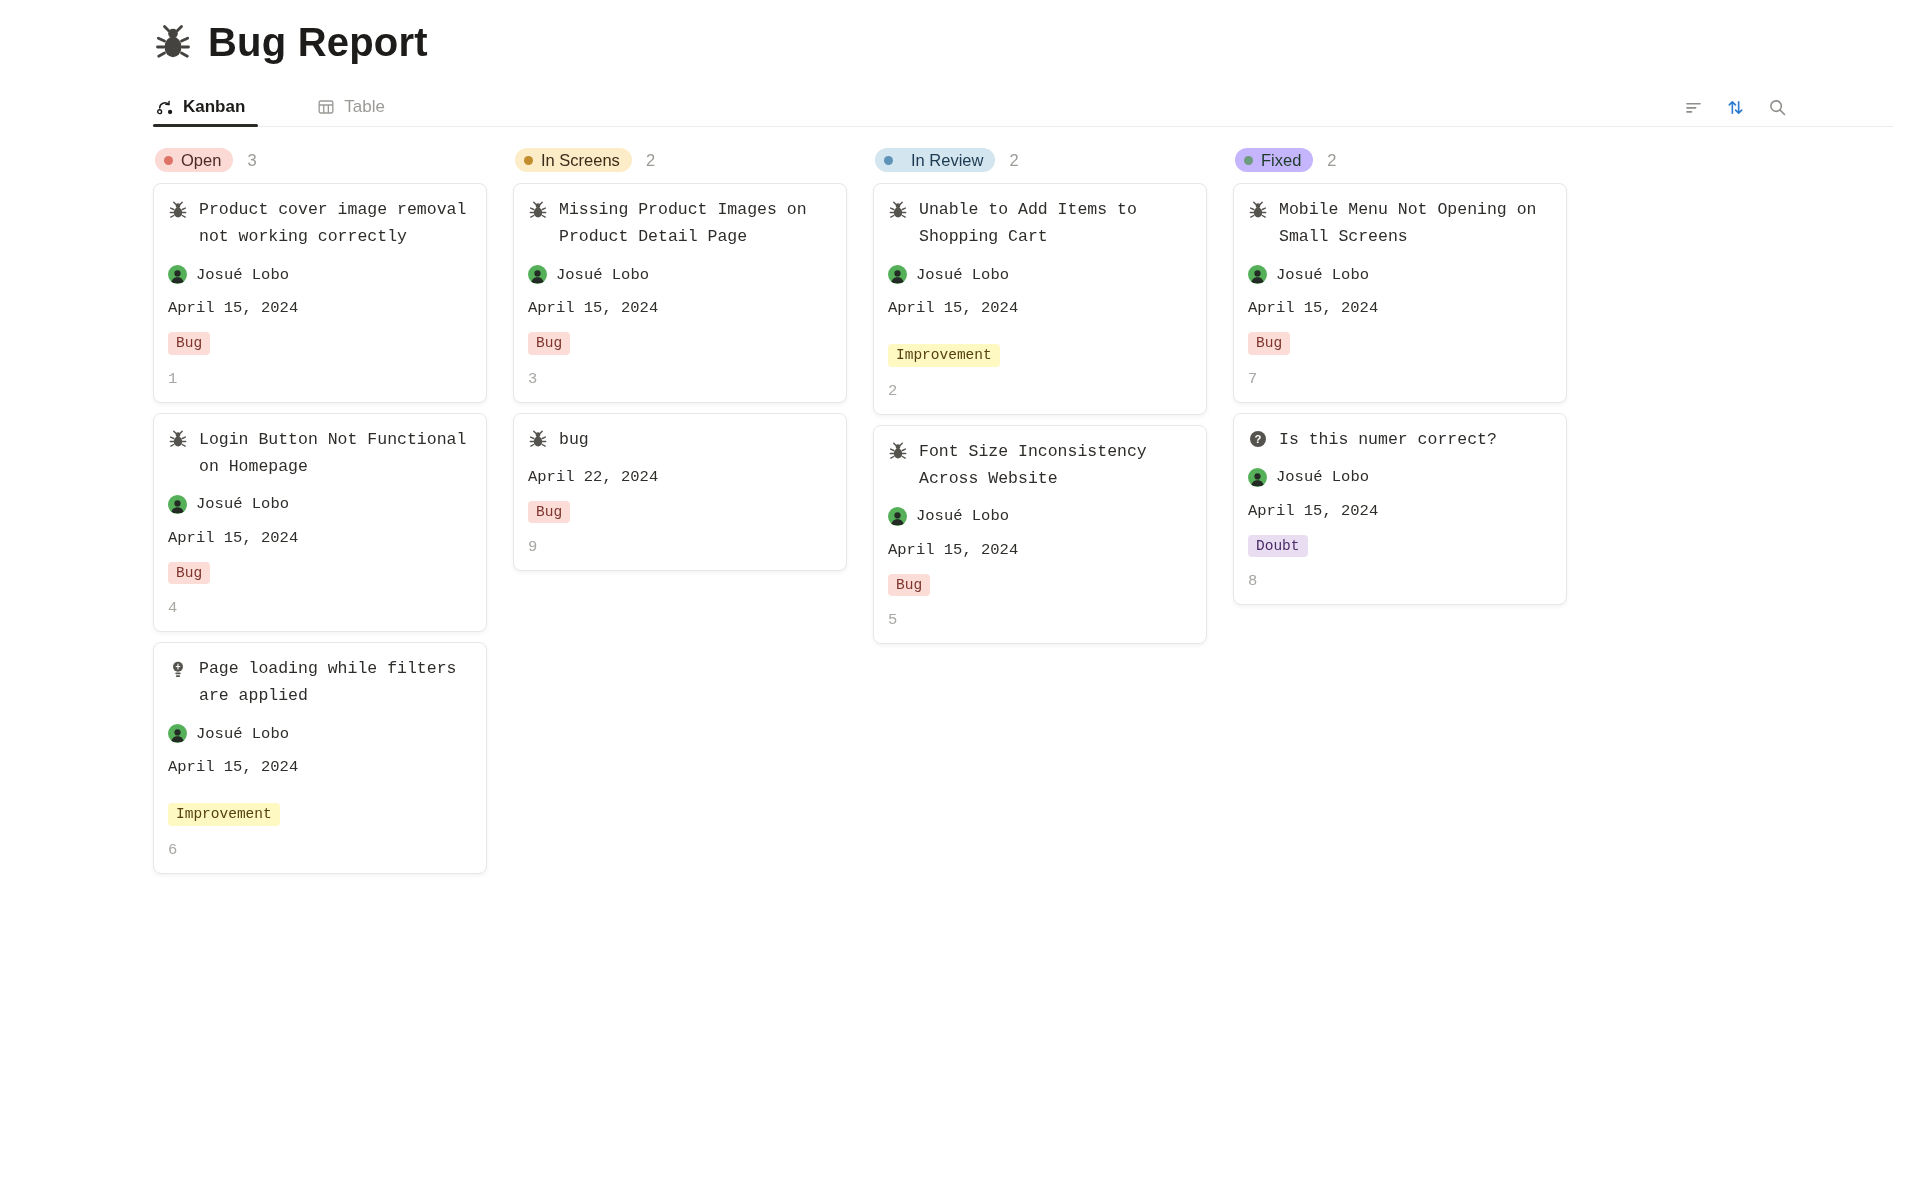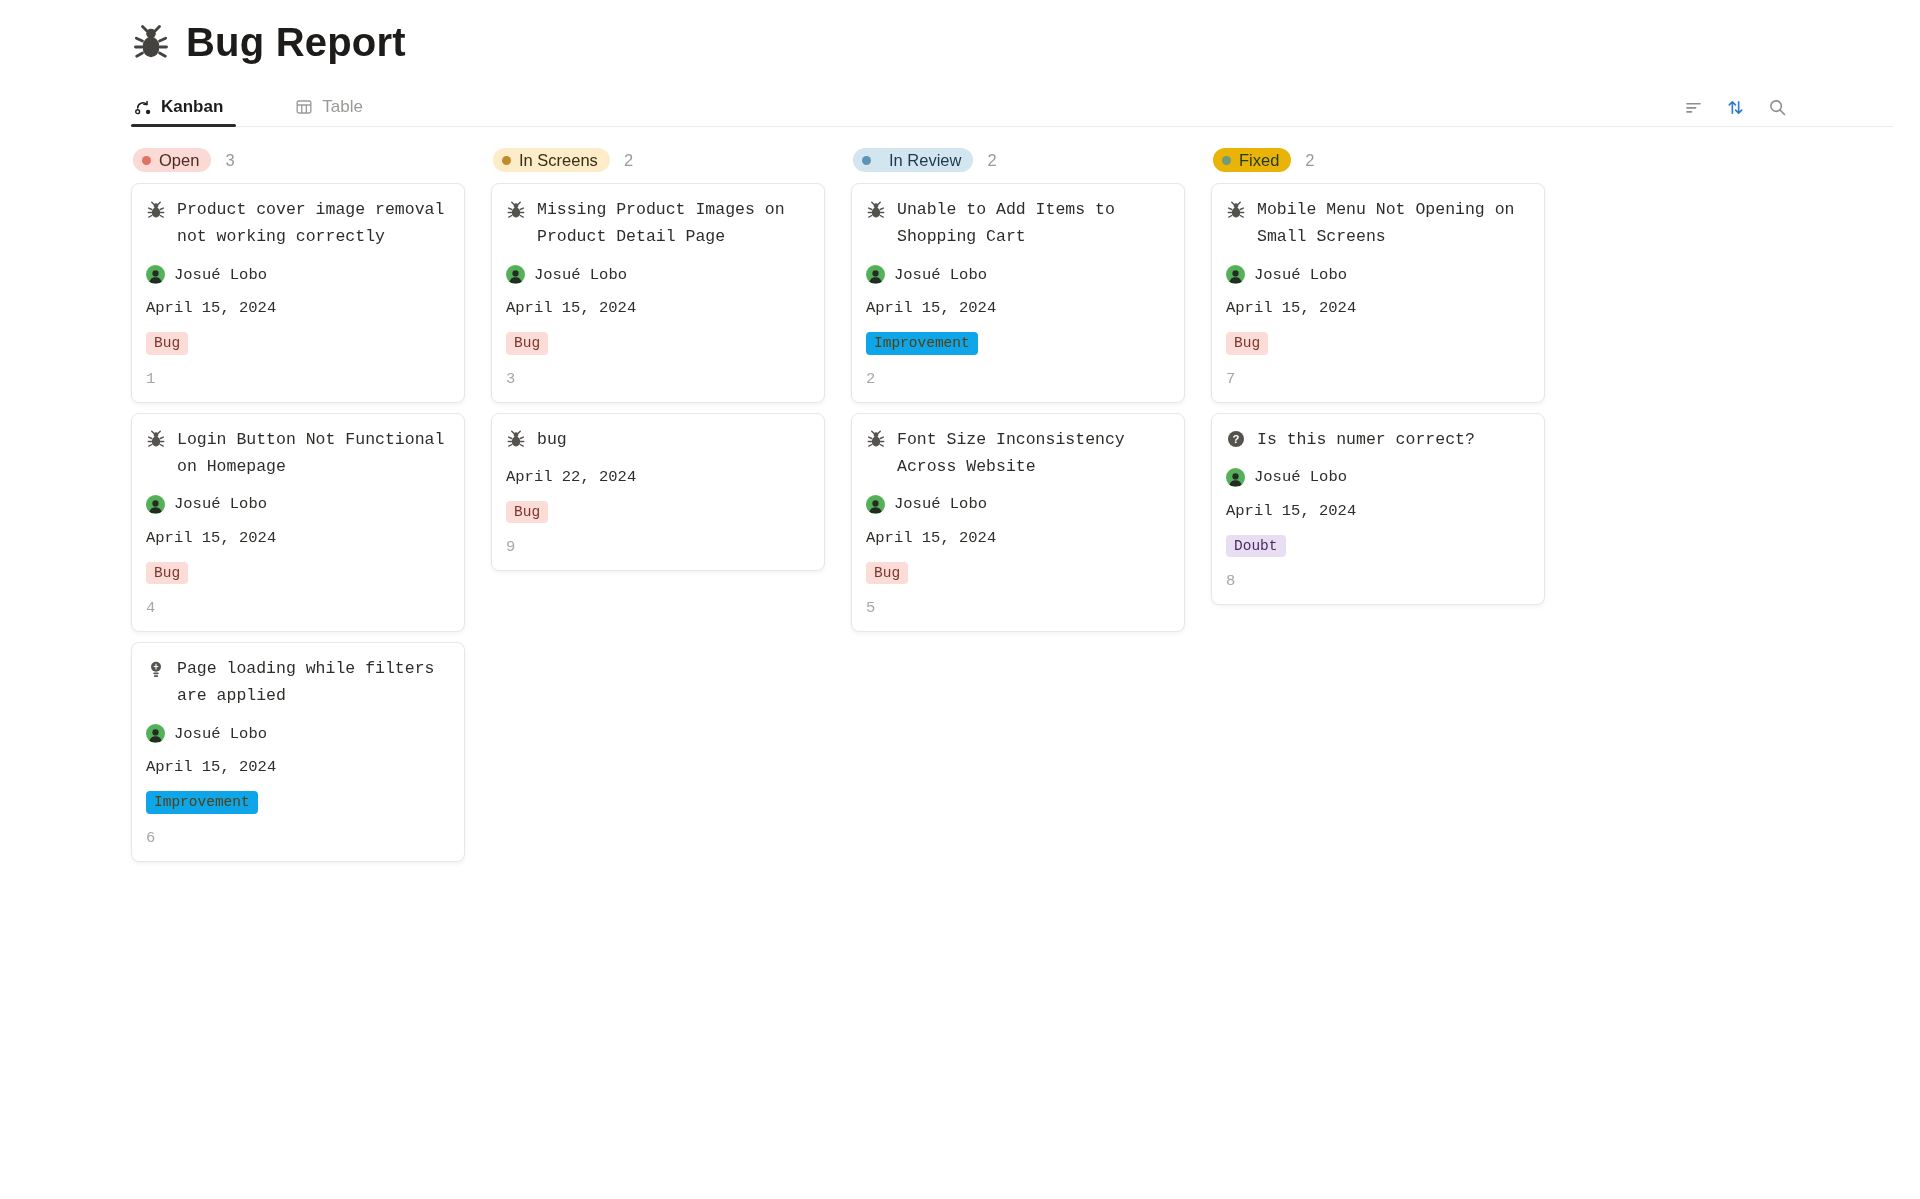--- a/index.html
+++ b/index.html
@@ -1,18 +1,18 @@
 <!DOCTYPE html>
 <html><head>
 <meta charset="utf-8">
 <style>
   * { box-sizing: border-box; }
   html,body { margin:0; padding:0; background:#ffffff; }
   body { font-family:"Liberation Sans", sans-serif; color:#2f2d2a; }
-  .page { width:1920px; height:1199px; overflow:hidden; background:#fff; }
+  .page { width:1920px; height:1199px; overflow:hidden; background:#fff;padding-left:22px; }
   .content { padding:16px 0 0 131px; }
 
   
   .title-row { display:flex; align-items:center; gap:15px; height:52px; }
   .title-icon { width:40px; height:40px; color:#45433f; flex:none; }
   h1.page-title { font-size:40px; font-weight:700; margin:0; color:#1d1c1a; letter-spacing:0.2px; cursor:text; }
 
   
   .tabs-row { display:flex; align-items:center; margin-top:20px; margin-right:27px;
               border-bottom:1px solid #ececeb; height:39px;gap:45px; }
@@ -36,38 +36,38 @@
           border-radius:13px; font-size:16.5px; font-weight:500; cursor:pointer; }
   .dot { width:9px; height:9px; border-radius:50%; flex:none; }
   .count { margin-left:14px; color:#9b9a97; font-size:16.5px; }
 
   .pill-open       { background:#fbd9d4; color:#4d2b26; }
   .pill-open .dot  { background:#dd7265; }
   .pill-inprogress { background:#fdecc8; color:#3a2d19; }
   .pill-inprogress .dot { background:#c28b2c; }
   .pill-inreview   { background:#d3e5ef; color:#1c3a51;gap:18px; }
   .pill-inreview .dot { background:#5e93b8; }
-  .pill-fixed      { background:#eab308; color:#1e3a29;text-align:right; }
+  .pill-fixed      { background:#c4b5fd; color:#1e3a29;text-align:right; }
   .pill-fixed .dot { background:#6d9b7e; }
 
   
   .card { background:#fff; border:1px solid #e7e7e5; border-radius:8px;
           box-shadow:0 2px 4px rgba(15,15,15,0.05); padding:12px 14px 14px;
           margin-bottom:10px; cursor:pointer;font-family:Liberation Mono, monospace; }
   .card-title { display:flex; align-items:flex-start; gap:11px; font-size:16.5px;
                 line-height:27px; font-weight:500; color:#2f2d2a; }
   .card-icon { width:20px; height:20px; flex:none; margin-top:3.5px; color:#55534e; }
   .crow { margin-top:15px; font-size:15.5px; color:#2f2d2a; display:flex; align-items:center; }
   .crow.assignee { gap:9px; }
   .avatar { width:19px; height:19px; border-radius:50%; background:#55b059; overflow:hidden;
             flex:none; display:flex; align-items:flex-end; justify-content:center; }
   .avatar svg { width:17px; height:17px; display:block; }
   .tag { display:inline-block; padding:3px 8px; border-radius:4px; font-size:14.5px; line-height:1.15; }
   .tag-red    { background:#fbdcd7; color:#7d342c; }
-  .tag-yellow { background:#0ea5e9; color:#55400f; }
+  .tag-yellow { background:#fef9c3; color:#55400f;margin-top:12px; }
   .tag-purple { background:#e9def1; color:#4a2a66; }
   .crow.num { color:#a8a7a4; }
 </style>
 </head>
 <body>
 
 <svg width="0" height="0" style="position:absolute" aria-hidden="true">
   <defs>
     <symbol id="i-bug" viewBox="0 0 24 24">
       <path d="M9.3 5.1 L6.9 2.7 M14.7 5.1 L17.1 2.7" fill="none" stroke="currentColor" stroke-width="1.7" stroke-linecap="round"></path>

